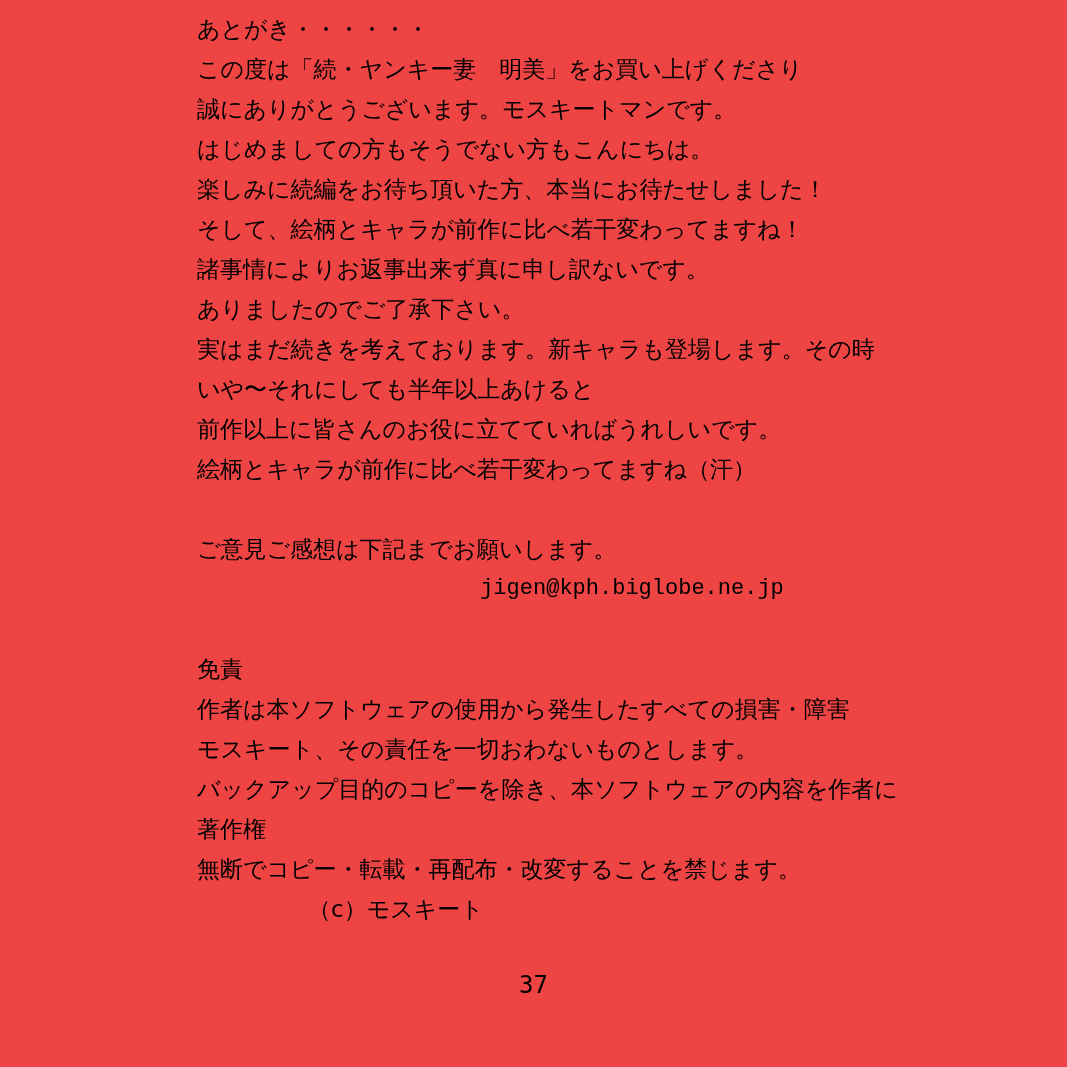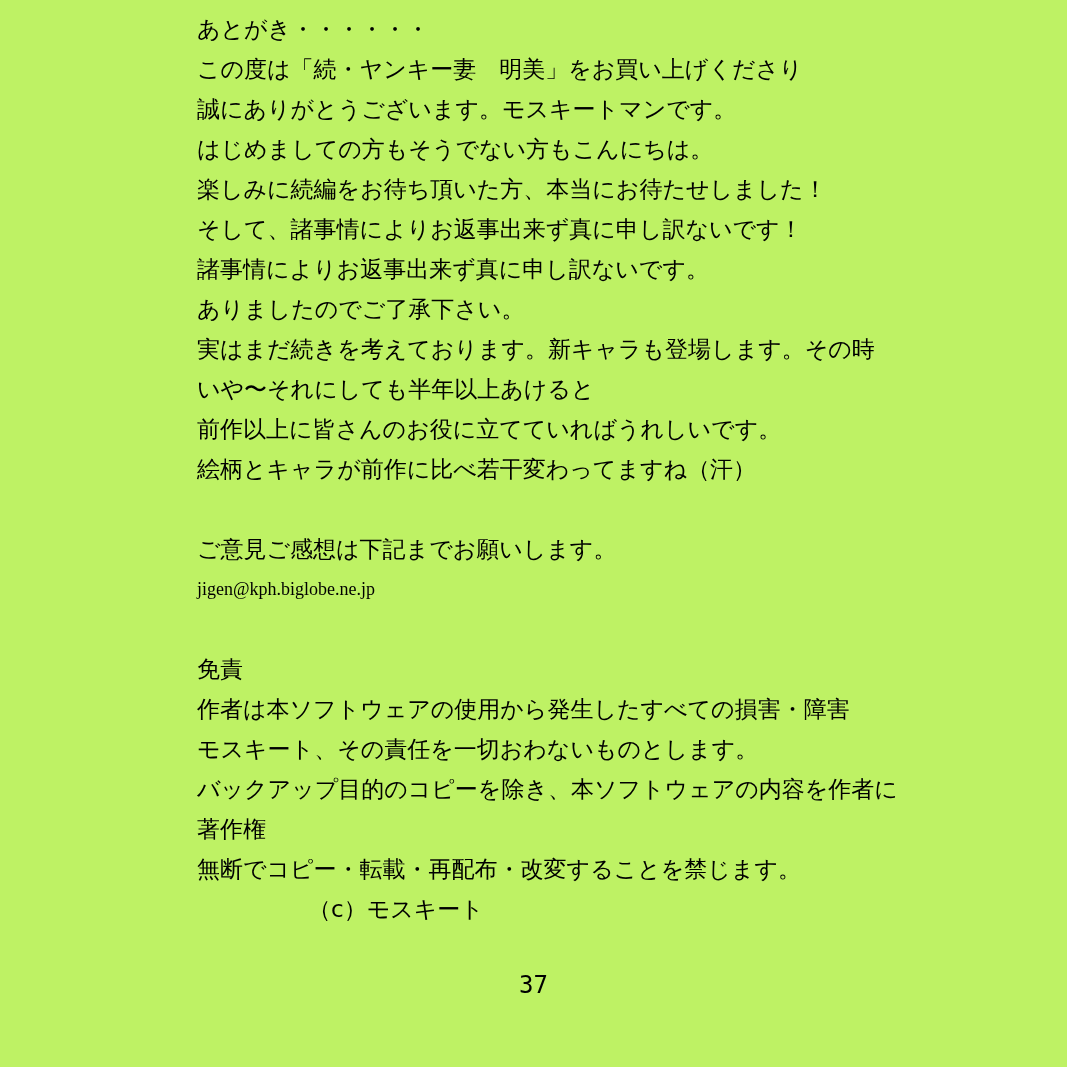--- a/index.html
+++ b/index.html
@@ -4,21 +4,21 @@
 <style>
   html, body {
     margin: 0;
     padding: 0;
     background: #ffffff;
   }
   .page {
     position: relative;
     width: 1067px;
     height: 1067px;
-    background: #bef264;
+    background: #ef4444;
     overflow: hidden;
     font-family: "DejaVu Sans", "Liberation Sans", sans-serif;
     color: #000000;
   }
   .text-block {
     position: absolute;
     top: 9px;
     left: 197px;
     right: 0;
   }
@@ -27,22 +27,23 @@
     line-height: 40px;
     font-size: 23px;
     letter-spacing: 0px;
     white-space: pre;
     color: #000000;
   }
   .spacer {
     height: 40px;
   }
   .email {
-    font-family: Liberation Serif, serif;
-    font-size: 18px;
+    font-family: Liberation Mono, monospace;
+    font-size: 22px;
+    text-align: center;
   }
   .credit {
     margin-left: 111px;
   }
   .pagenum {
     margin-left: -197px;
     text-align: center;
     font-family: "DejaVu Sans Mono", "Liberation Mono", monospace;
     font-size: 24px;
     margin-top: 36px;
@@ -52,21 +53,21 @@
 <body>
 
 <div class="page">
   <div class="text-block">
 
     <div class="line">あとがき・・・・・・</div>
     <div class="line">この度は「続・ヤンキー妻　明美」をお買い上げくださり</div>
     <div class="line">誠にありがとうございます。モスキートマンです。</div>
     <div class="line">はじめましての方もそうでない方もこんにちは。</div>
     <div class="line">楽しみに続編をお待ち頂いた方、本当にお待たせしました！</div>
-    <div class="line">そして、諸事情によりお返事出来ず真に申し訳ないです！</div>
+    <div class="line">そして、絵柄とキャラが前作に比べ若干変わってますね！</div>
     <div class="line">諸事情によりお返事出来ず真に申し訳ないです。</div>
     <div class="line">ありましたのでご了承下さい。</div>
     <div class="line">実はまだ続きを考えております。新キャラも登場します。その時</div>
     <div class="line">いや〜それにしても半年以上あけると</div>
     <div class="line">前作以上に皆さんのお役に立てていればうれしいです。</div>
     <div class="line">絵柄とキャラが前作に比べ若干変わってますね（汗）</div>
 
     <div class="spacer"></div>
 
     <div class="line">ご意見ご感想は下記までお願いします。</div>

